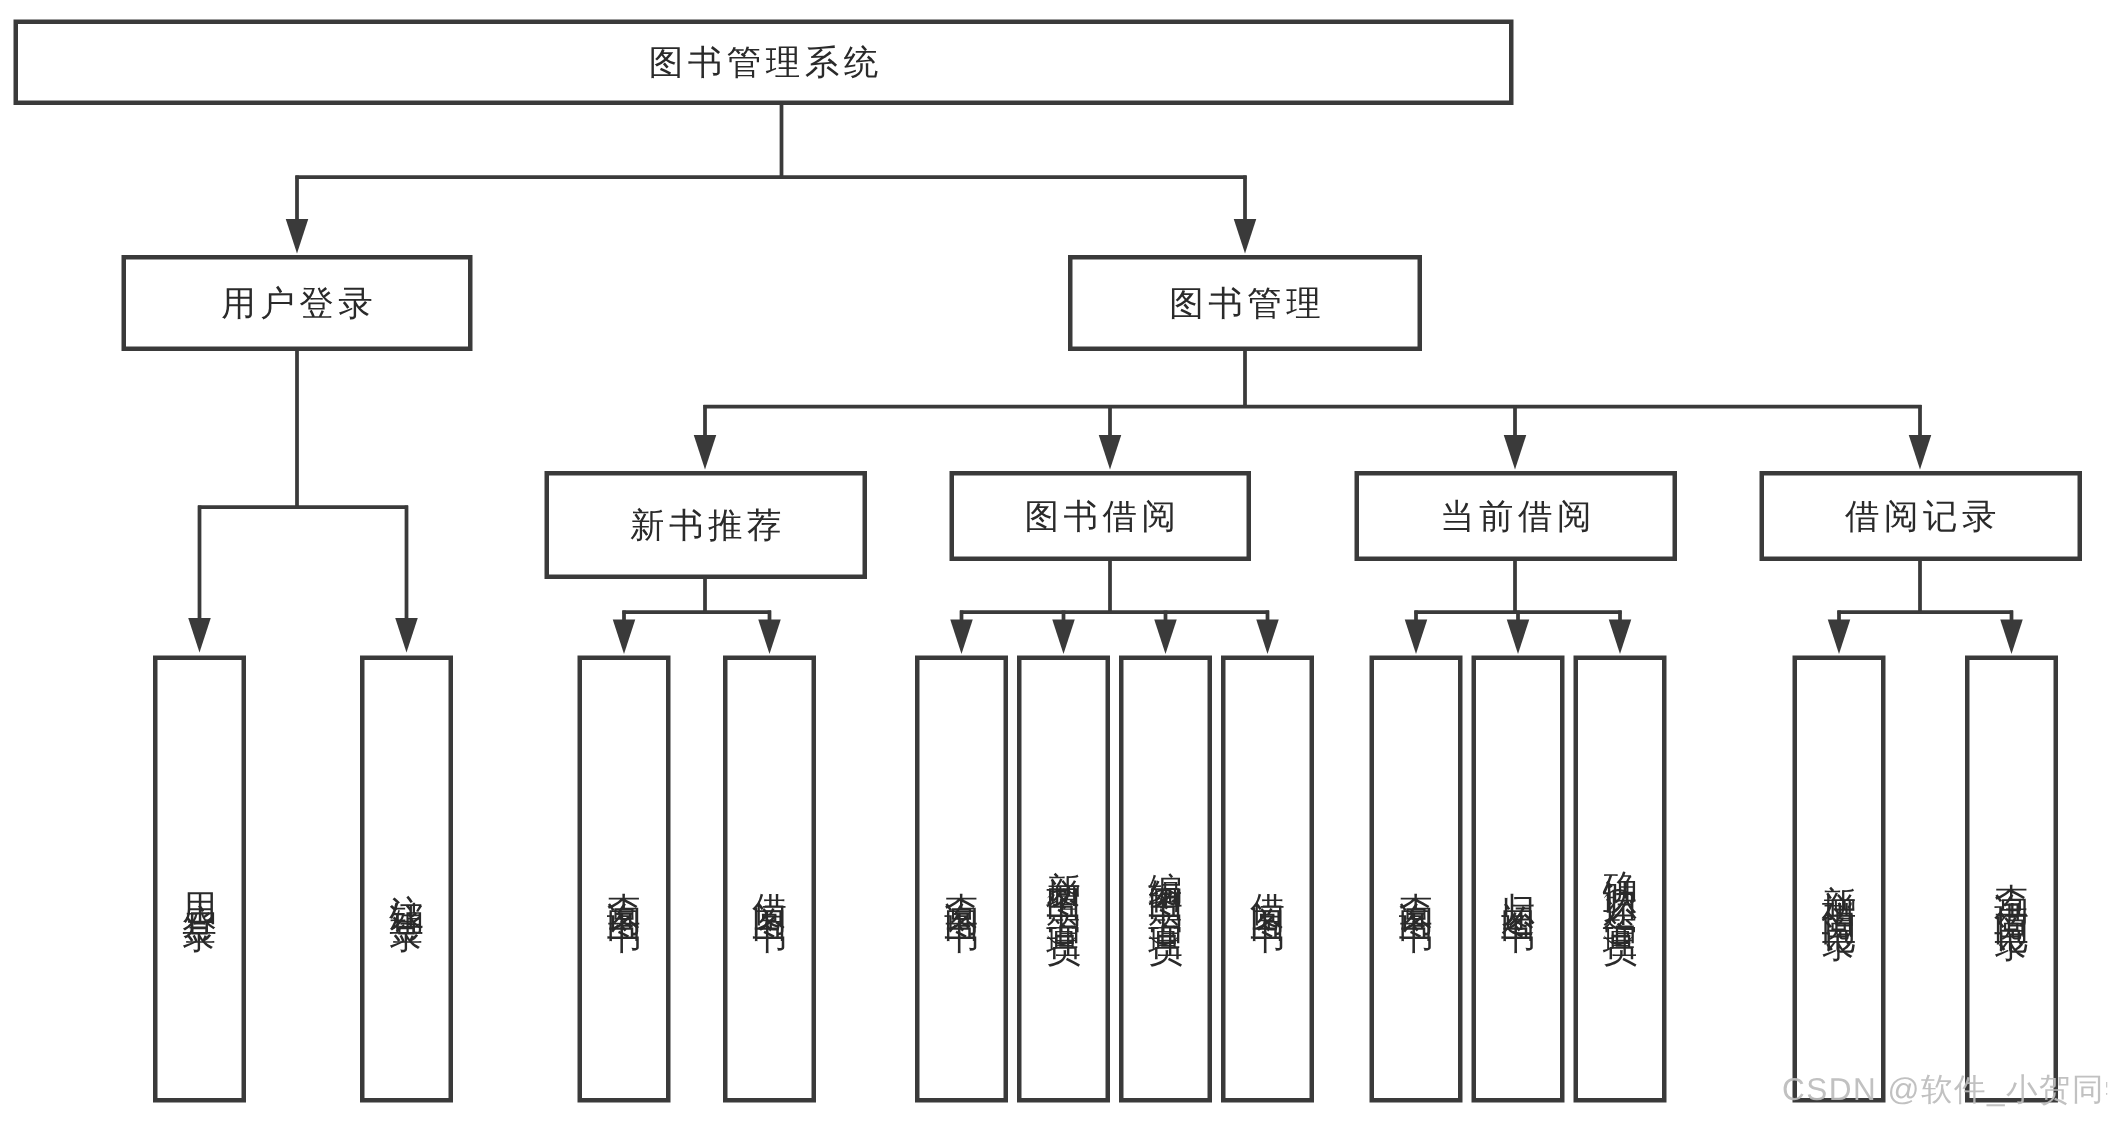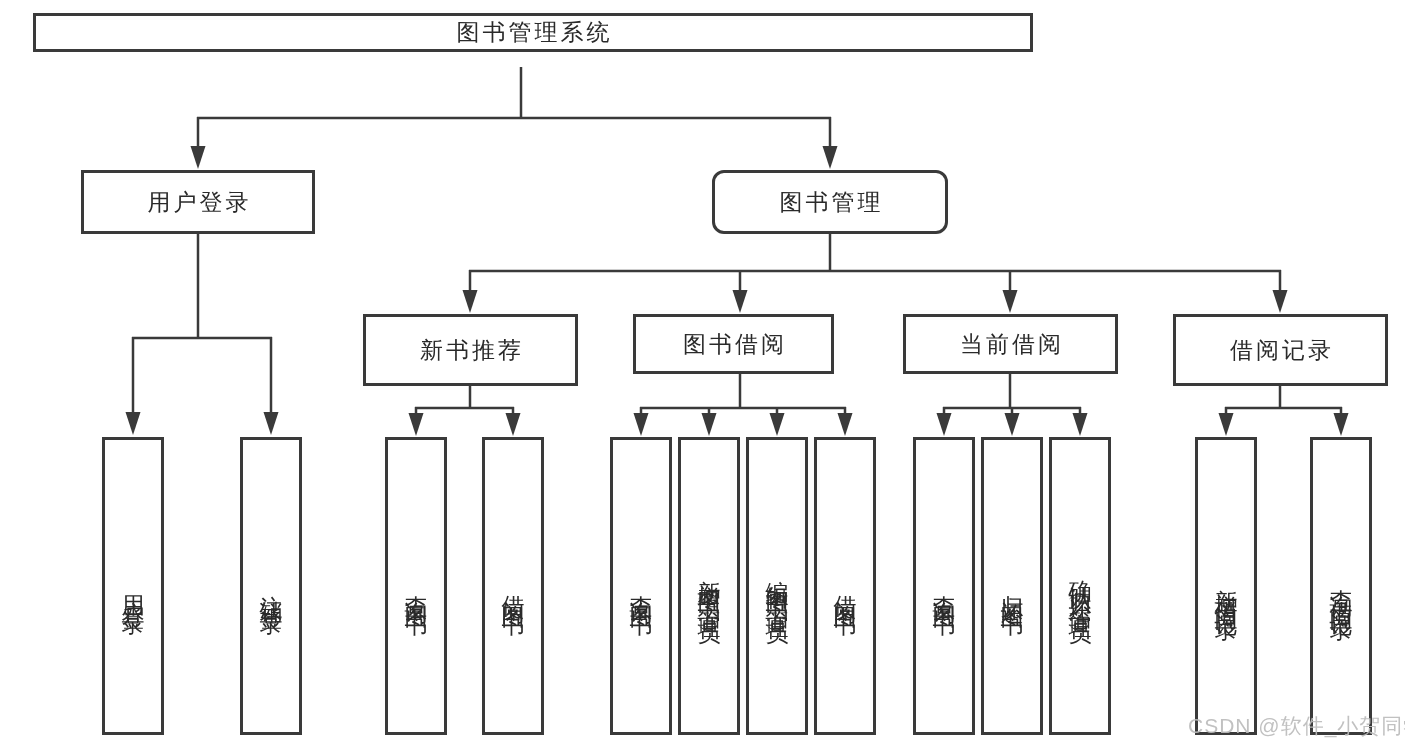--- a/index.html
+++ b/index.html
@@ -119,41 +119,41 @@
       <polygon points="769.5,413 784.5,413 777,436"></polygon>
       <polygon points="837.5,413 852.5,413 845,436"></polygon>
       <polygon points="936.5,413 951.5,413 944,436"></polygon>
       <polygon points="1004.5,413 1019.5,413 1012,436"></polygon>
       <polygon points="1072.5,413 1087.5,413 1080,436"></polygon>
       <polygon points="1218.5,413 1233.5,413 1226,436"></polygon>
       <polygon points="1333.5,413 1348.5,413 1341,436"></polygon>
     </g>
   </svg>
 
-  <div class="node h" style="left:33px; top:13px; width:1000px; height:39px;">
+  <div class="node h" style="left:9px; top:13px; width:1000px; height:57px;">
     <span>图书管理系统</span>
   </div>
 
   <div class="node h" style="left:81px; top:170px; width:234px; height:64px;">
     <span>用户登录</span>
   </div>
-  <div class="node h" style="left:712px; top:170px; width:236px; height:64px;border-radius:12px;">
+  <div class="node h" style="left:712px; top:170px; width:236px; height:64px;">
     <span>图书管理</span>
   </div>
 
   <div class="node h" style="left:363px; top:314px; width:215px; height:72px;">
     <span>新书推荐</span>
   </div>
   <div class="node h" style="left:633px; top:314px; width:201px; height:60px;">
     <span>图书借阅</span>
   </div>
   <div class="node h" style="left:903px; top:314px; width:215px; height:60px;">
     <span>当前借阅</span>
   </div>
-  <div class="node h" style="left:1173px; top:314px; width:215px; height:72px;">
+  <div class="node h" style="left:1173px; top:314px; width:215px; height:60px;">
     <span>借阅记录</span>
   </div>
 
   <div class="node v" style="left:102px; top:437px; width:62px; height:298px;">
     <span>用户登录</span>
   </div>
   <div class="node v" style="left:240px; top:437px; width:62px; height:298px;">
     <span>注销登录</span>
   </div>
 

